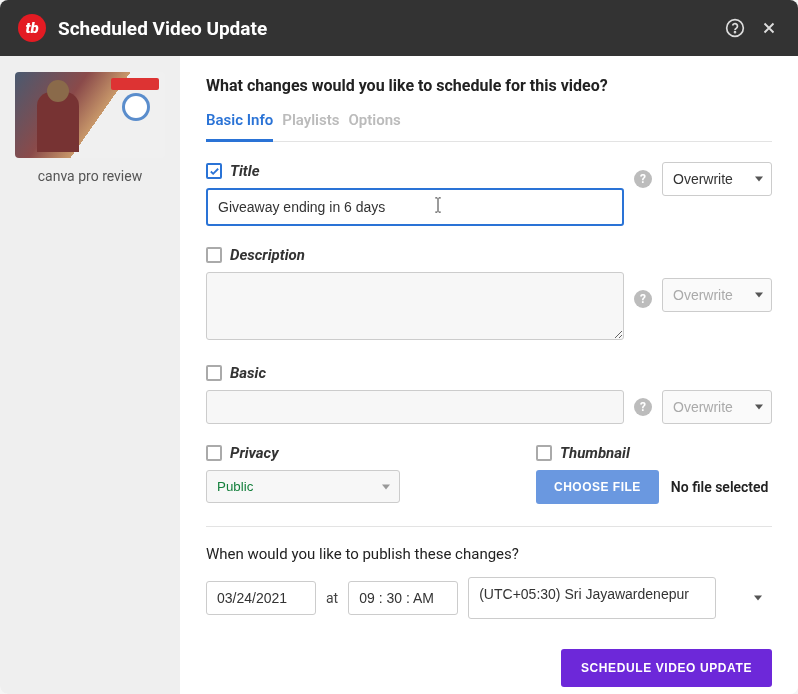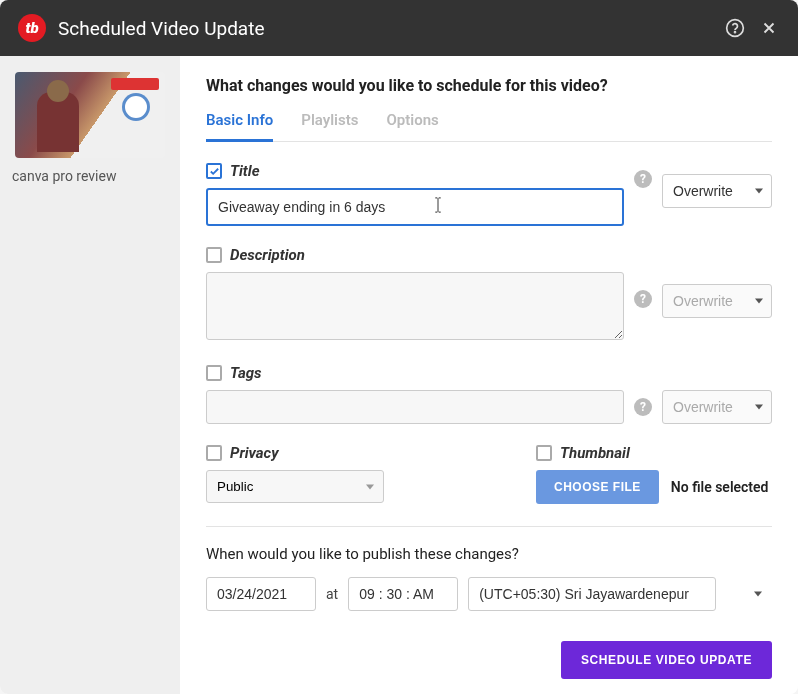--- a/index.html
+++ b/index.html
@@ -39,41 +39,42 @@
       display: flex;
       align-items: center;
       justify-content: center;
       font-weight: 900;
       font-size: 15px;
       color: #fff;
       font-style: italic;
     }
     .header-title {
       font-size: 19px;
-      font-weight: 400;
+      font-weight: 700;
       flex: 1;
     }
     .header-icon {
       width: 22px;
       height: 22px;
       display: flex;
       align-items: center;
       justify-content: center;
       cursor: pointer;
       color: #ddd;
     }
     .body {
       display: flex;
       flex: 1;
       overflow: hidden;
     }
     .sidebar {
       width: 180px;
       background: #efefef;
       padding: 16px 12px;
+      text-align: center;
     }
     .thumb {
       width: 150px;
       height: 86px;
       border-radius: 4px;
       background: linear-gradient(125deg, #4a5a70 0%, #8a4a4a 35%, #c8986a 55%, #f0f0f0 55%, #f0f0f0 100%);
       margin: 0 auto 10px;
       position: relative;
       overflow: hidden;
     }
@@ -128,21 +129,21 @@
       background: #fff;
     }
     .question {
       font-size: 16px;
       font-weight: 700;
       color: #222;
       margin-bottom: 16px;
     }
     .tabs {
       display: flex;
-      gap: 28px;
+      gap: 9px;
       border-bottom: 1px solid #e3e3e3;
       margin-bottom: 20px;
     }
     .tab {
       font-size: 15px;
       font-weight: 600;
       color: #bbb;
       padding-bottom: 10px;
       cursor: pointer;
       border-bottom: 3px solid transparent;
@@ -242,21 +243,21 @@
       border-radius: 3px;
       background: #fff;
       appearance: none;
       cursor: pointer;
       color: #333;
       position: relative;
       min-width: 110px;
     }
     .select-wrap {
       position: relative;
-      margin-top: 12px;
+      margin-top: 0;
       flex-shrink: 0;
     }
     .select-wrap::after {
       content: "";
       position: absolute;
       right: 9px;
       top: 50%;
       width: 0;
       height: 0;
       border-left: 4px solid transparent;
@@ -271,26 +272,26 @@
     }
     .two-col {
       display: flex;
       gap: 94px;
       margin-bottom: 22px;
     }
     .col {
       flex: 1;
     }
     .privacy-select {
-      width: 178px;
+      width: 194px;
       padding: 8px 10px;
       border: 1px solid #ccc;
       border-radius: 3px;
       background: #f7f7f7;
-      color: #000000;
+      color: #15803d;
       appearance: none;
     }
     .privacy-wrap {
       position: relative;
       display: inline-block;
     }
     .privacy-wrap::after {
       content: "";
       position: absolute;
       right: 10px;
@@ -351,21 +352,21 @@
       border-radius: 3px;
       background: #fff;
       color: #333;
     }
     .at-label {
       font-size: 14px;
       color: #444;
     }
     .tz-select {
       flex: 1;
-      padding: 8px 26px 8px 10px;
+      padding: 8px 26px 16px 10px;
       font-size: 14px;
       border: 1px solid #ccc;
       border-radius: 3px;
       background: #fff;
       appearance: none;
       color: #333;
       white-space: nowrap;
       overflow: hidden;
       text-overflow: ellipsis;
     }
@@ -490,21 +491,21 @@
         <div class="help-icon" style="align-self:center">?</div>
         <div class="select-wrap" style="align-self:center"><select class="select disabled"><option>Overwrite</option></select></div>
       </div>
 
       <div class="field-row">
         <div class="field-left">
           <div class="field-label-row">
             <span class="checkbox">
               
             </span>
-            <span class="field-label">Tags</span>
+            <span class="field-label">Basic</span>
           </div>
           <input class="plain-input" type="text" style="">
         </div>
         <div class="help-icon" style="align-self:flex-end;margin-bottom:8px">?</div>
         <div class="select-wrap" style="align-self:flex-end"><select class="select disabled"><option>Overwrite</option></select></div>
       </div>
 
       <div class="two-col">
         <div class="col">
           <div class="field-label-row">

